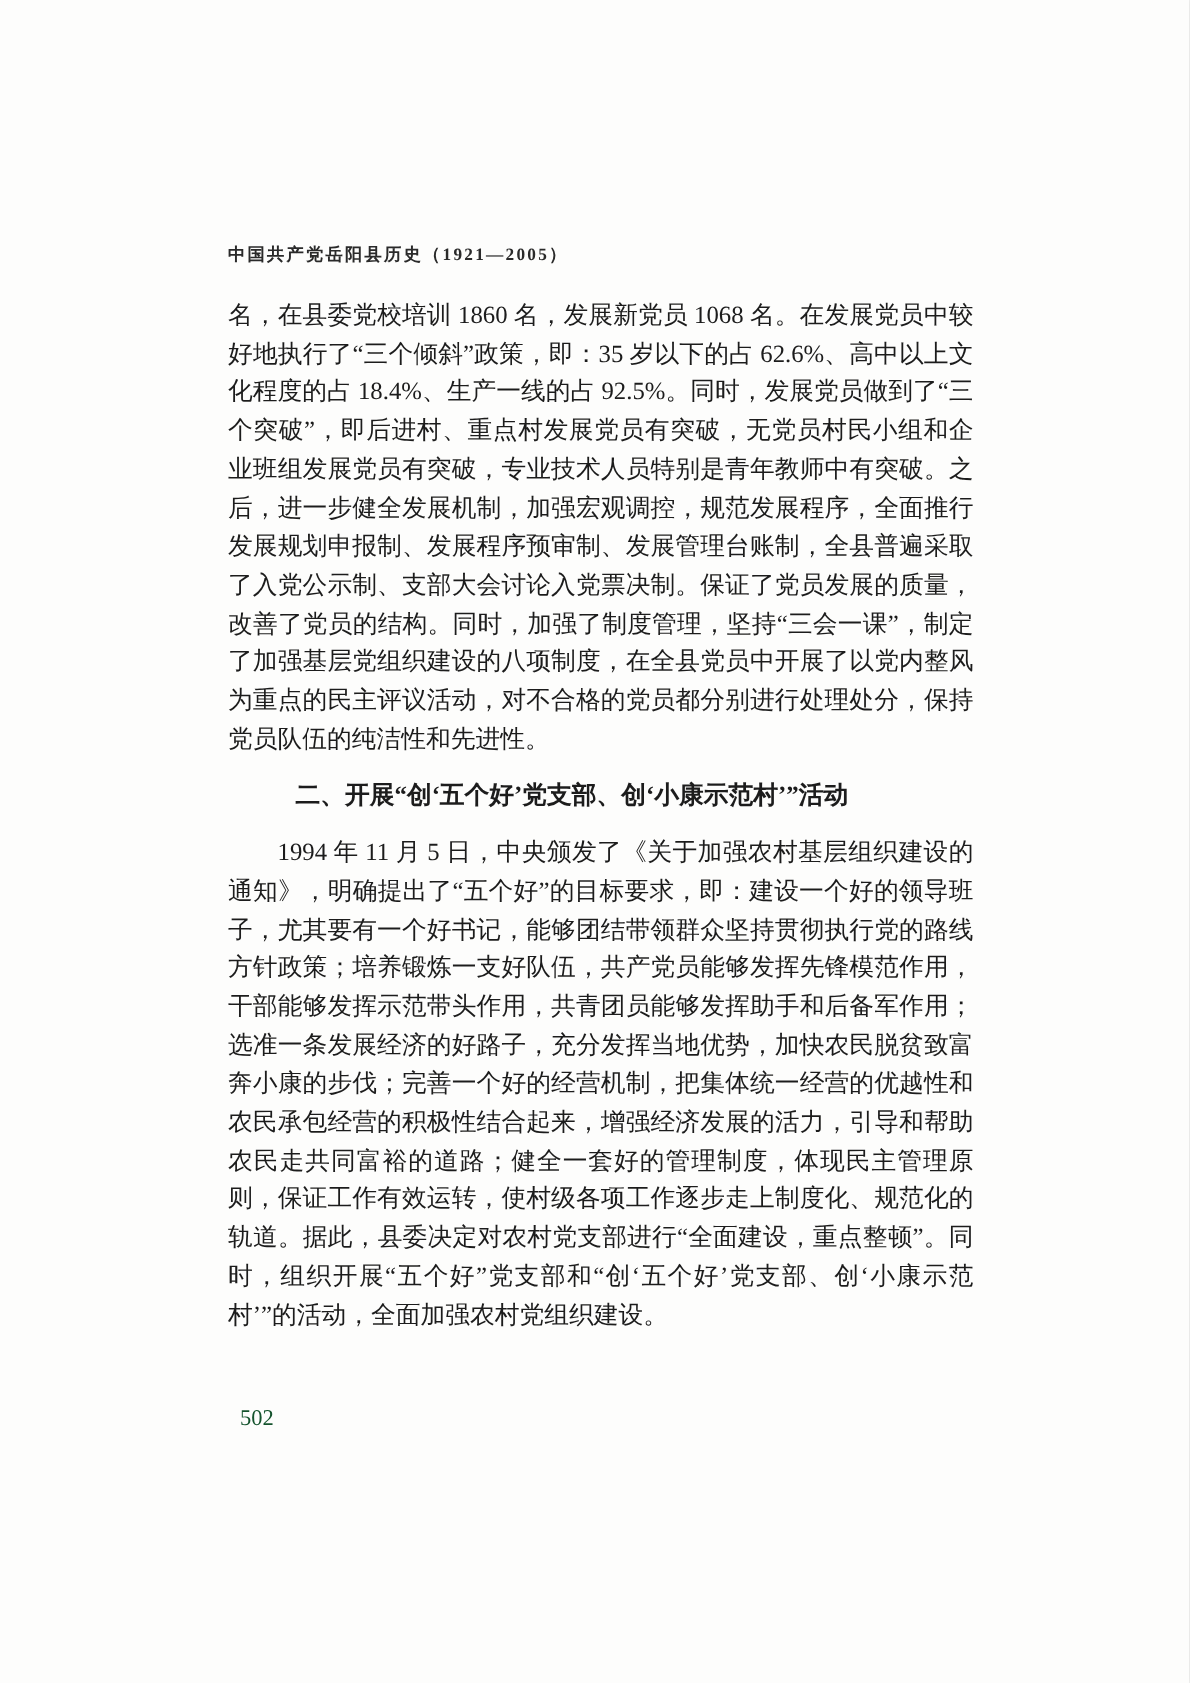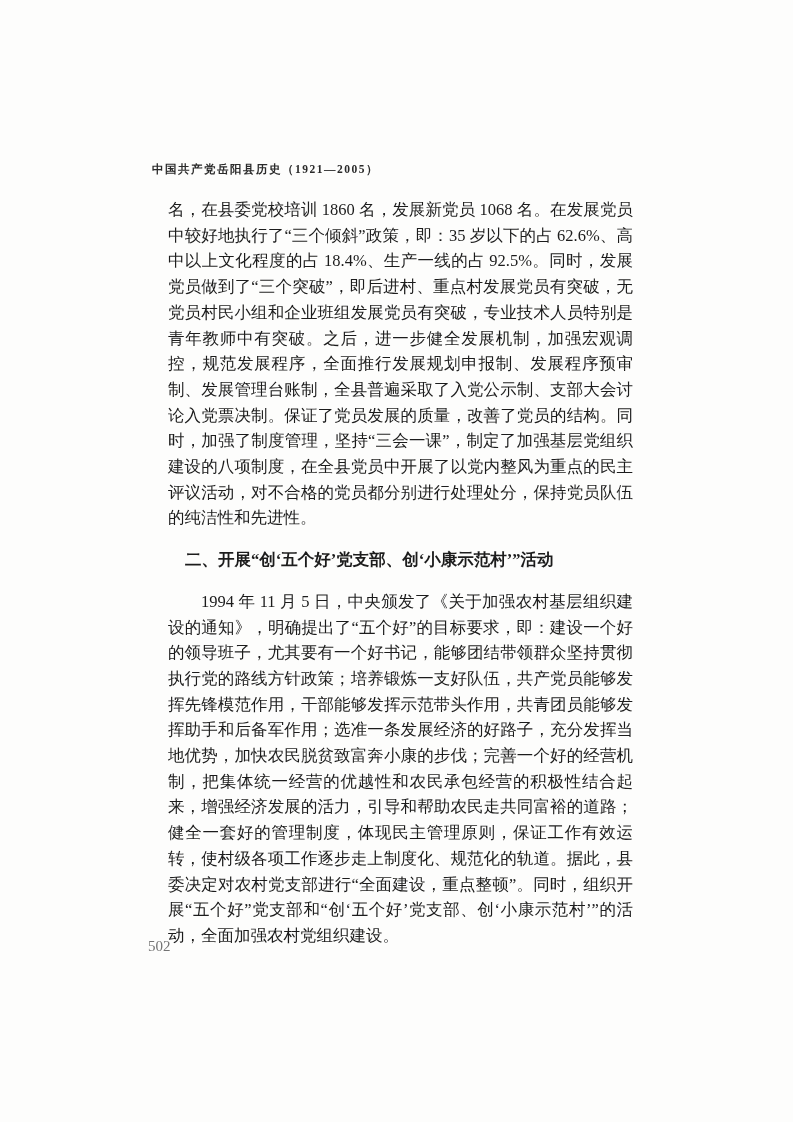--- a/index.html
+++ b/index.html
@@ -30,39 +30,39 @@
     color: #2a2a2a;
     margin-bottom: 20px;
     font-weight: bold;
   }
   .body-flow {
     font-size: 16.5px;
     line-height: 25.7px;
     text-align: justify;
   }
   .para {
-    margin: 16px;
+    margin: 0;
   }
   .para.indent {
     text-indent: 2em;
   }
   .section-heading {
     font-size: 16.5px;
     line-height: 25.7px;
     font-weight: bold;
     text-indent: 2em;
-    margin: 0;
+    margin: 12px;
     text-align: left;
   }
   .page-number {
     position: absolute;
-    left: 148px;
+    left: 160px;
     top: 938px;
     font-size: 15px;
-    color: #737373;
+    color: #14532d;
   }
 </style>
 </head>
 <body>
 
 <div class="page">
 
   <div class="content-area">
 
     <div class="running-header">中国共产党岳阳县历史（1921—2005）</div>

